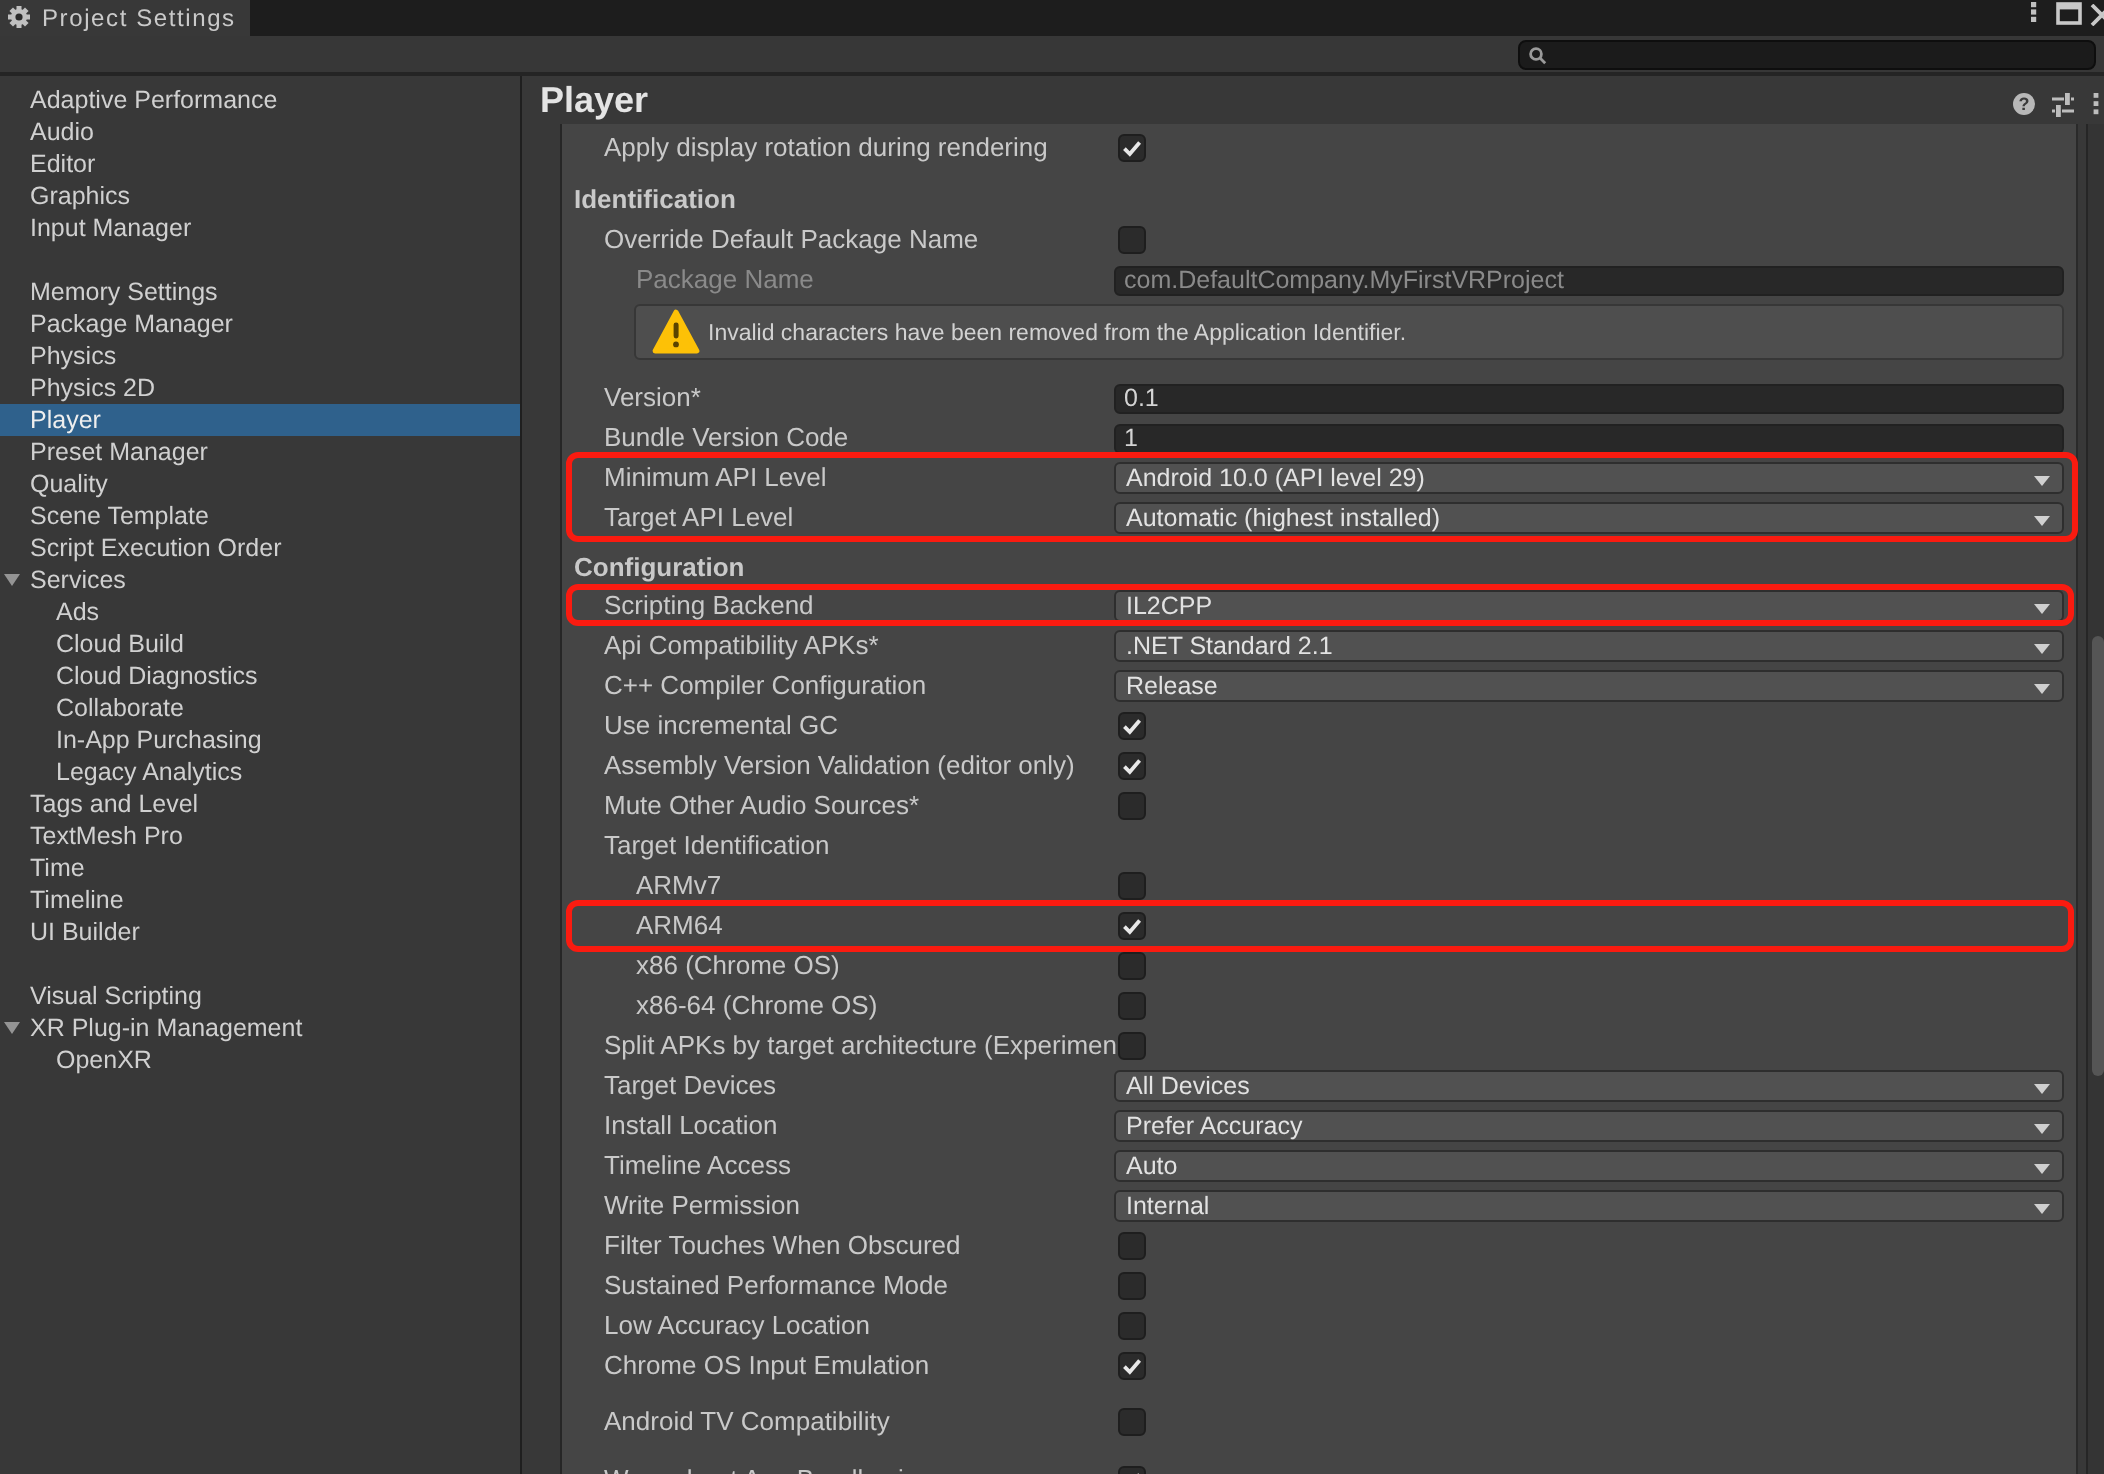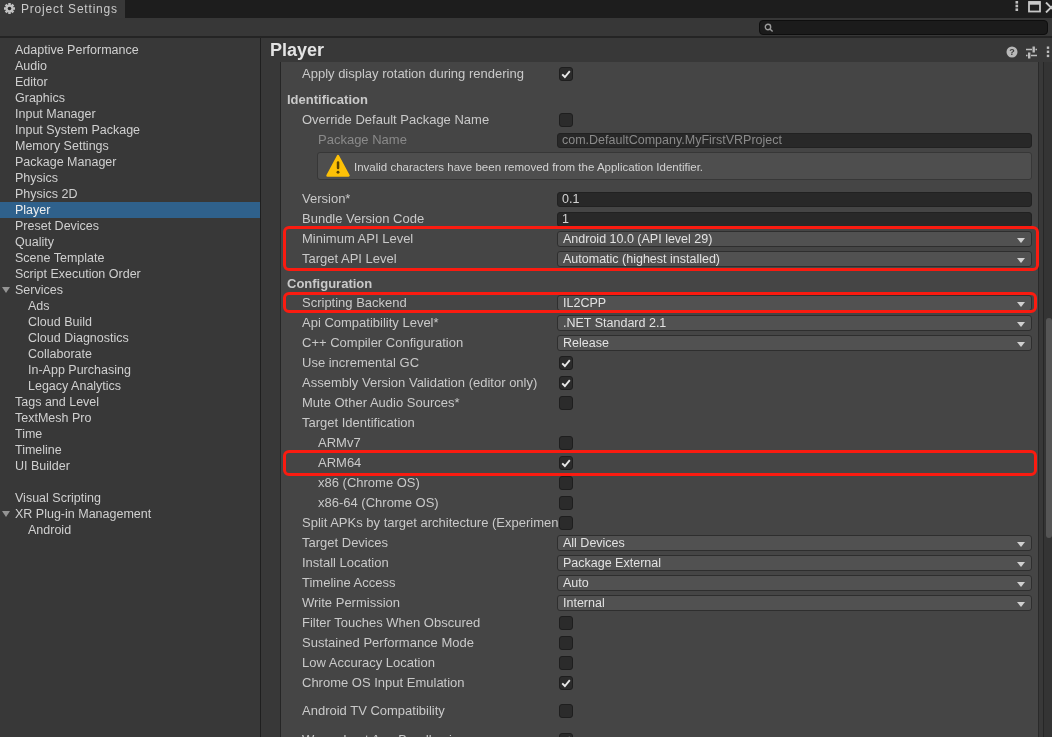--- a/index.html
+++ b/index.html
@@ -105,40 +105,37 @@
     </div>
   <div class="srow" style="top:74px">
       <span>Editor</span>
     </div>
   <div class="srow" style="top:90px">
       <span>Graphics</span>
     </div>
   <div class="srow" style="top:106px">
       <span>Input Manager</span>
     </div>
-  <div class="srow" style="top:122px">
-      <span>Input System Package</span>
-    </div>
   <div class="srow" style="top:138px">
       <span>Memory Settings</span>
     </div>
   <div class="srow" style="top:154px">
       <span>Package Manager</span>
     </div>
   <div class="srow" style="top:170px">
       <span>Physics</span>
     </div>
   <div class="srow" style="top:186px">
       <span>Physics 2D</span>
     </div>
   <div class="srow sel" style="top:202px">
       <span>Player</span>
     </div>
   <div class="srow" style="top:218px">
-      <span>Preset Devices</span>
+      <span>Preset Manager</span>
     </div>
   <div class="srow" style="top:234px">
       <span>Quality</span>
     </div>
   <div class="srow" style="top:250px">
       <span>Scene Template</span>
     </div>
   <div class="srow" style="top:266px">
       <span>Script Execution Order</span>
     </div>
@@ -180,21 +177,21 @@
       <span>UI Builder</span>
     </div>
   <div class="srow" style="top:490px">
       <span>Visual Scripting</span>
     </div>
   <div class="srow" style="top:506px">
       <i class="fold"></i>
       <span>XR Plug-in Management</span>
     </div>
   <div class="srow ind" style="top:522px">
-      <span>Android</span>
+      <span>OpenXR</span>
     </div>
 
   <div class="abs" id="mainbg"></div>
   <div class="abs" id="content"></div>
   <div class="abs" id="cline"></div>
   <div class="abs" id="ptitle">Player</div>
 
   <svg class="abs" style="left:1006px;top:46px" width="12" height="12" viewBox="0 0 12 12">
     <circle cx="6" cy="6" r="5.5" fill="#b8b8b8"></circle>
     <text x="6" y="9" font-size="9" font-weight="bold" fill="#3a3a3a" text-anchor="middle" font-family="Liberation Sans">?</text>
@@ -238,21 +235,21 @@
   <div class="field" style="top:191.5px">0.1</div>
   <div class="abs lbl" style="left:302px;top:212px">Bundle Version Code</div>
   <div class="field" style="top:211.5px">1</div>
   <div class="abs lbl" style="left:302px;top:232px">Minimum API Level</div>
   <div class="drop" style="top:231px">Android 10.0 (API level 29)</div>
   <div class="abs lbl" style="left:302px;top:252px">Target API Level</div>
   <div class="drop" style="top:251px">Automatic (highest installed)</div>
   <div class="abs lbl hdr" style="left:287px;top:277px">Configuration</div>
   <div class="abs lbl" style="left:302px;top:296px">Scripting Backend</div>
   <div class="drop" style="top:295px">IL2CPP</div>
-  <div class="abs lbl" style="left:302px;top:316px">Api Compatibility Level*</div>
+  <div class="abs lbl" style="left:302px;top:316px">Api Compatibility APKs*</div>
   <div class="drop" style="top:315px">.NET Standard 2.1</div>
   <div class="abs lbl" style="left:302px;top:336px">C++ Compiler Configuration</div>
   <div class="drop" style="top:335px">Release</div>
   <div class="abs lbl" style="left:302px;top:356px">Use incremental GC</div>
   <div class="cb" style="top:356px">
       <svg width="14" height="14" viewBox="0 0 14 14" style="position:absolute;left:-1px;top:-1px">
         <path d="M3.2 7.3 L5.9 10 L10.8 4.2" fill="none" stroke="#e8e8e8" stroke-width="1.9"></path>
       </svg>
     </div>
   <div class="abs lbl" style="left:302px;top:376px">Assembly Version Validation (editor only)</div>
@@ -274,21 +271,21 @@
     </div>
   <div class="abs lbl" style="left:318px;top:476px">x86 (Chrome OS)</div>
   <div class="cb" style="top:476px"></div>
   <div class="abs lbl" style="left:318px;top:496px">x86-64 (Chrome OS)</div>
   <div class="cb" style="top:496px"></div>
   <div class="abs lbl" style="left:302px;top:516px;max-width:256px;overflow:hidden">Split APKs by target architecture (Experimental)</div>
   <div class="cb" style="top:516px"></div>
   <div class="abs lbl" style="left:302px;top:536px">Target Devices</div>
   <div class="drop" style="top:535px">All Devices</div>
   <div class="abs lbl" style="left:302px;top:556px">Install Location</div>
-  <div class="drop" style="top:555px">Package External</div>
+  <div class="drop" style="top:555px">Prefer Accuracy</div>
   <div class="abs lbl" style="left:302px;top:576px">Timeline Access</div>
   <div class="drop" style="top:575px">Auto</div>
   <div class="abs lbl" style="left:302px;top:596px">Write Permission</div>
   <div class="drop" style="top:595px">Internal</div>
   <div class="abs lbl" style="left:302px;top:616px">Filter Touches When Obscured</div>
   <div class="cb" style="top:616px"></div>
   <div class="abs lbl" style="left:302px;top:636px">Sustained Performance Mode</div>
   <div class="cb" style="top:636px"></div>
   <div class="abs lbl" style="left:302px;top:656px">Low Accuracy Location</div>
   <div class="cb" style="top:656px"></div>

